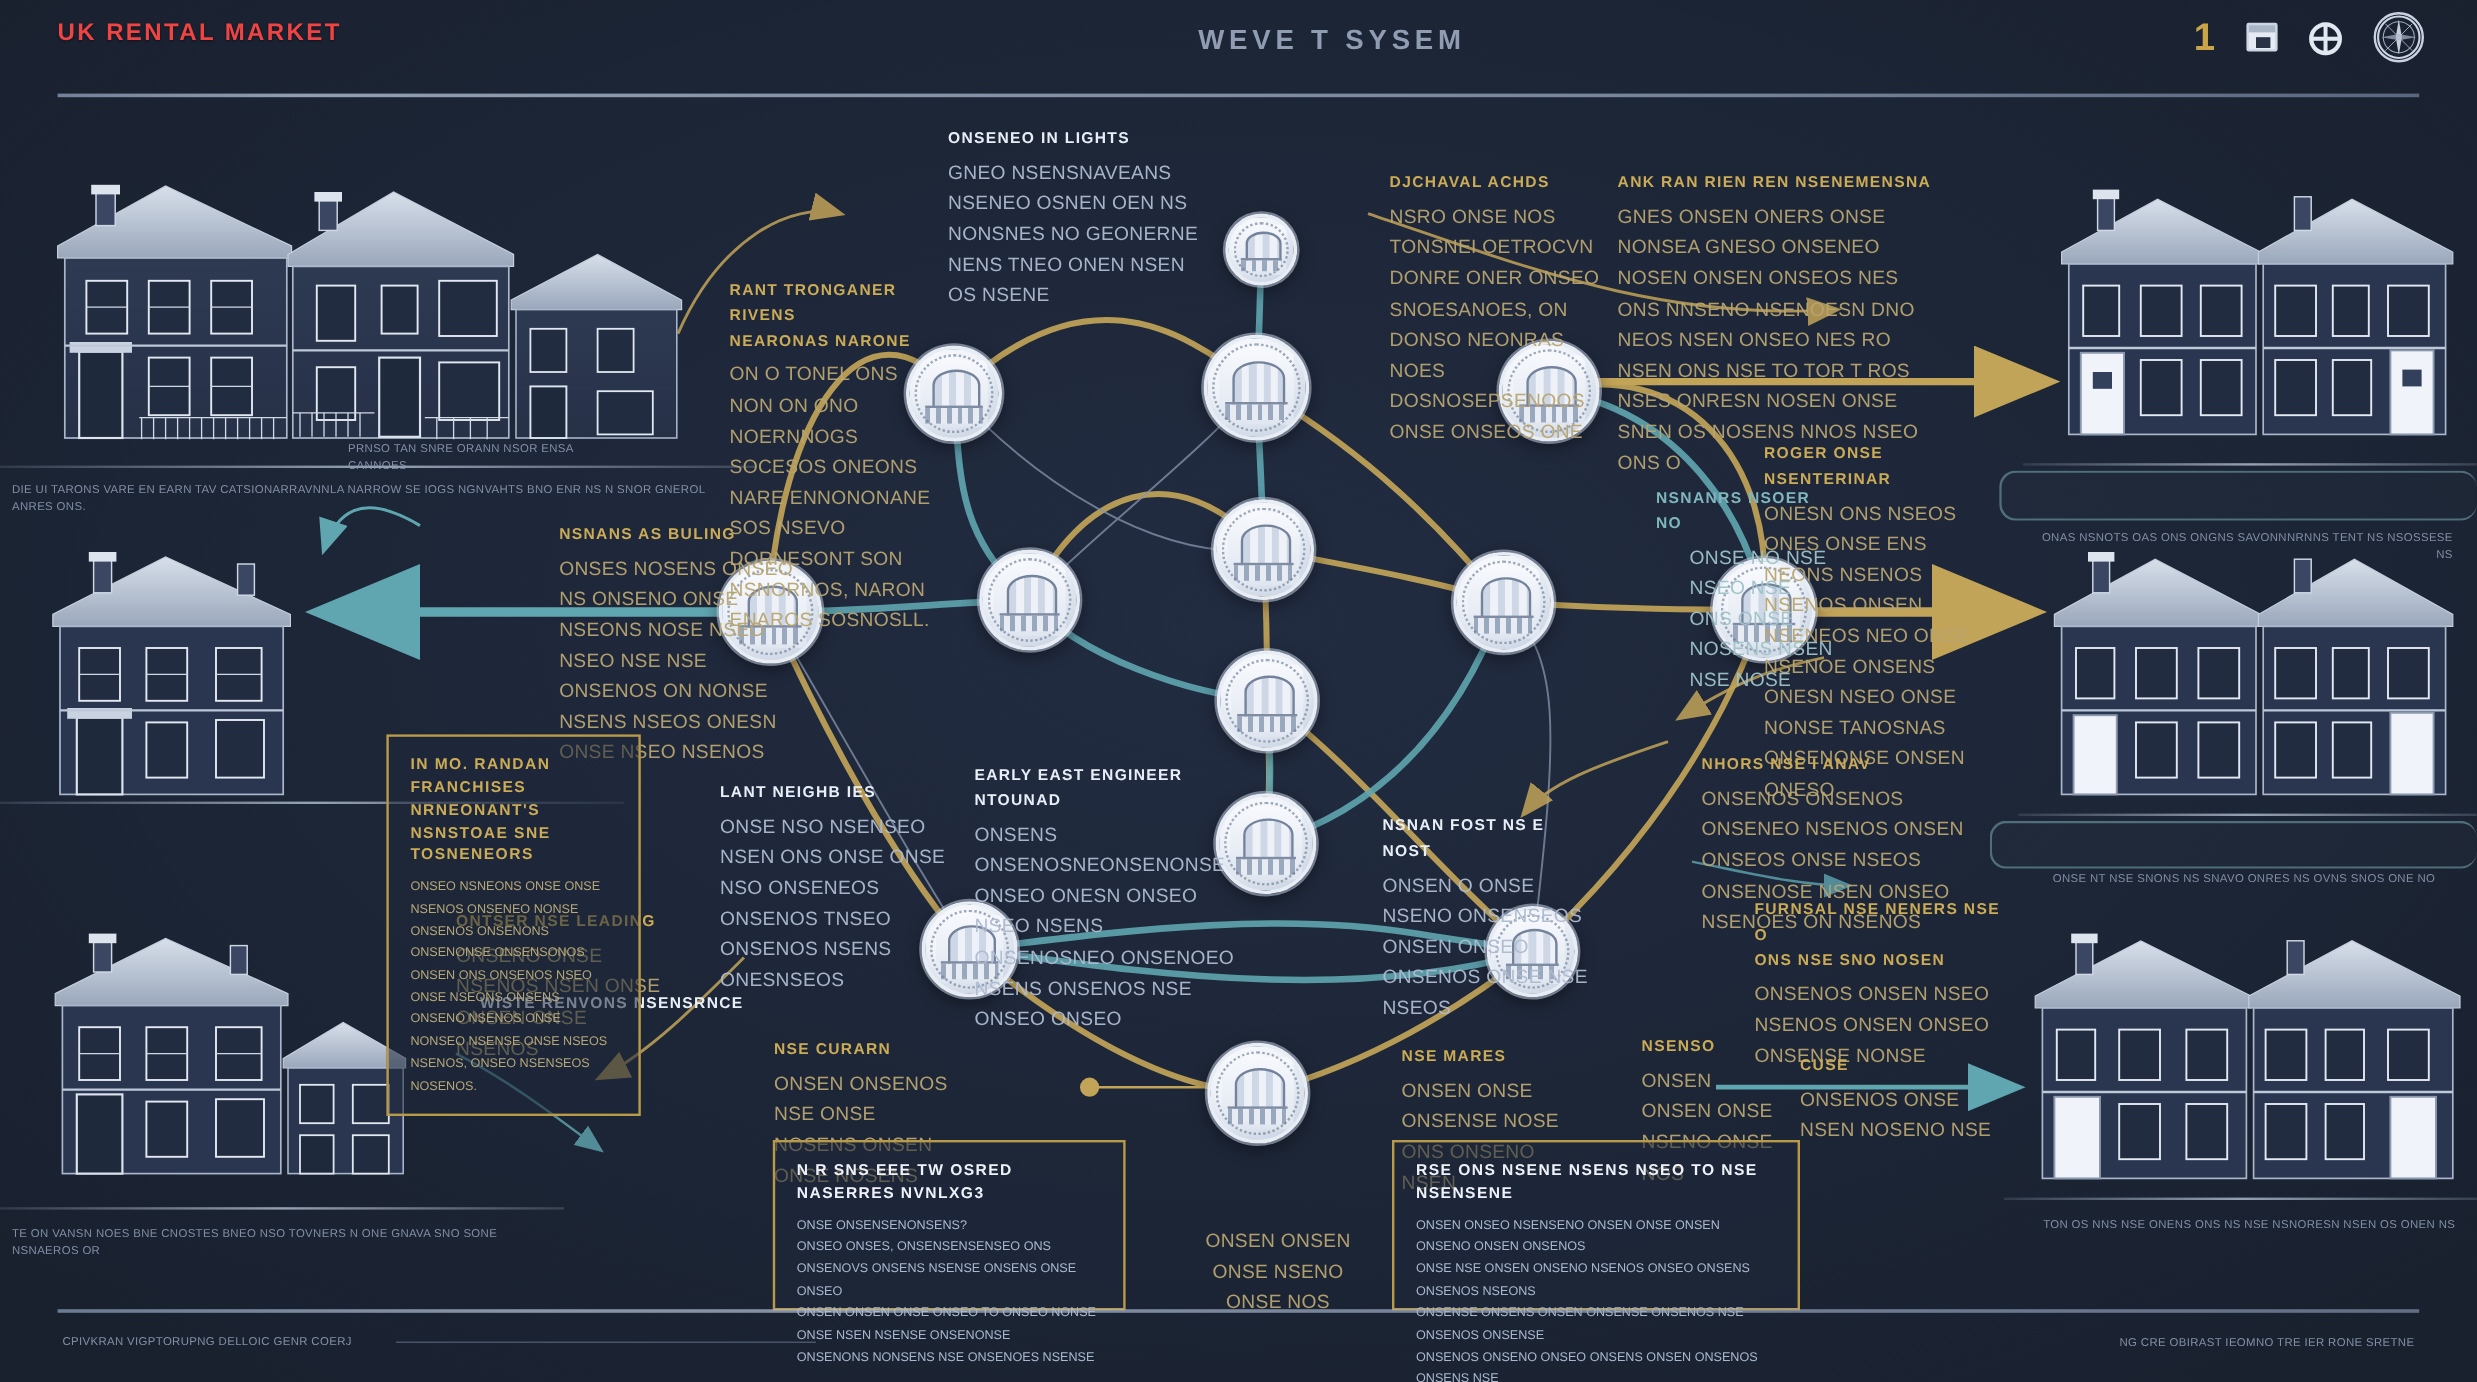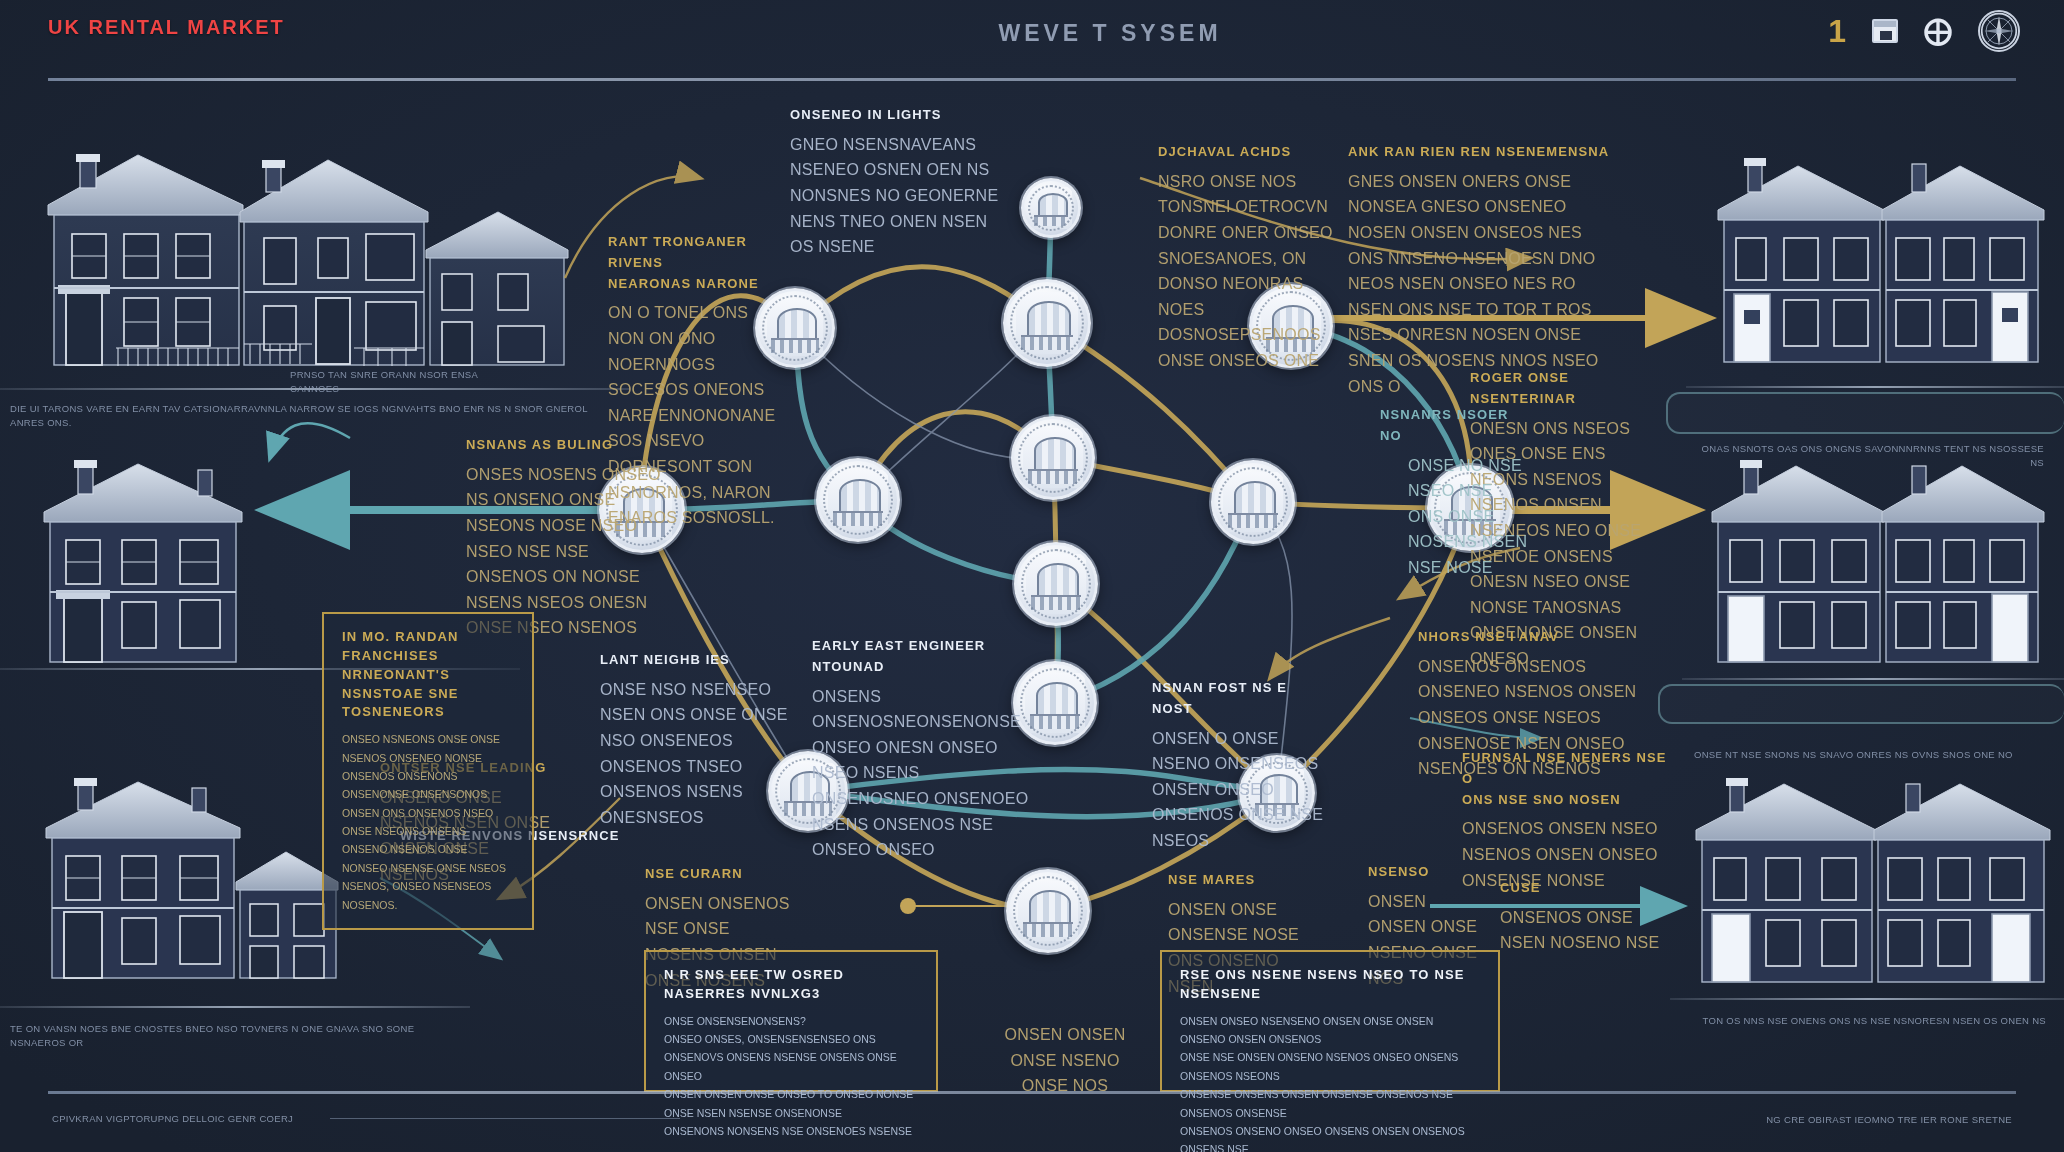--- a/index.html
+++ b/index.html
@@ -395,21 +395,21 @@
         <rect x="244" y="100" width="30" height="42"></rect>
       <rect x="290" y="100" width="34" height="42"></rect>
       <rect x="196" y="162" width="34" height="46"></rect>
         <rect x="244" y="162" width="32" height="46"></rect>
     </g>
     <rect x="292" y="154" width="36" height="68" fill="#f0f4fa" stroke="#8b98ad" stroke-width="1.6"></rect>
     <line x1="186" y1="152" x2="338" y2="152" stroke="#bdc8d8" stroke-width="2"></line>
   </svg>
   <div class="ground-line" style="left:-18px; top:238px; width:382px;"></div>
   <div class="pavement" style="left:-42px; top:244px; width:406px; height:40px; border-right:none;"></div>
-  <div class="house-caption tiny" style="left:-6px; top:308px; width:352px; text-align:left;">ONSE NT NSE SNONS NS  SNAVO ONRES  NS OVNS  SNOS ONE NO</div>
+  <div class="house-caption tiny" style="left:-6px; top:286px; width:352px; text-align:center;">ONSE NT NSE SNONS NS  SNAVO ONRES  NS OVNS  SNOS ONE NO</div>
 </div>
 
 <div class="house-block" style="left:1684px; top:760px;">
   <svg width="368" height="240" viewBox="0 0 368 240">
     <polygon points="12,70 100,24 192,70 192,80 12,80" fill="url(#roofG)" stroke="#c3cddc" stroke-width="1"></polygon>
     <rect x="18" y="80" width="170" height="142" fill="#2a3550" stroke="#aab7cb" stroke-width="1.4"></rect>
     <rect x="46" y="24" width="14" height="28" fill="#3a4662" stroke="#cfd8e5" stroke-width="1.2"></rect>
     <rect x="42" y="18" width="22" height="8" fill="#dde4ee"></rect>
     <g fill="#222c41" stroke="#e2e8f1" stroke-width="1.6">
       <rect x="30" y="98" width="32" height="42"></rect>

